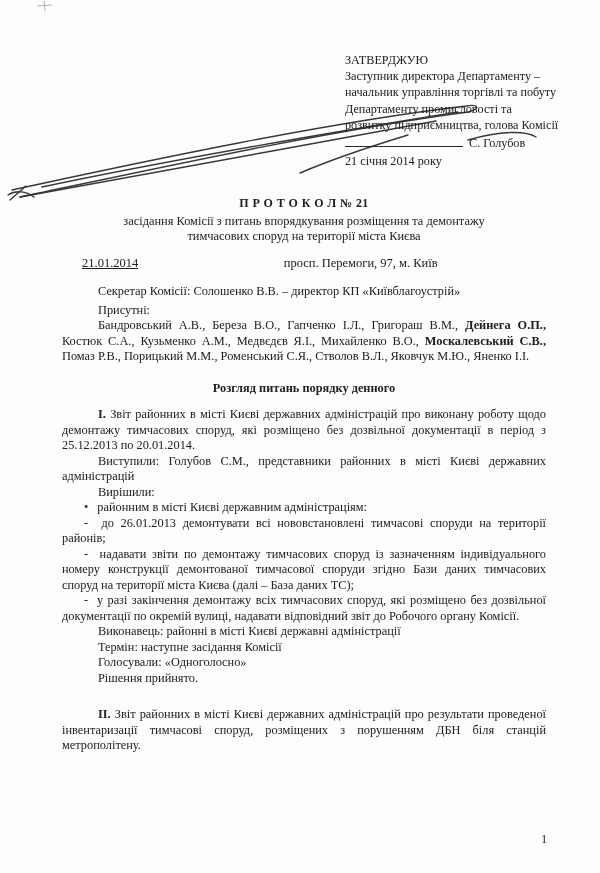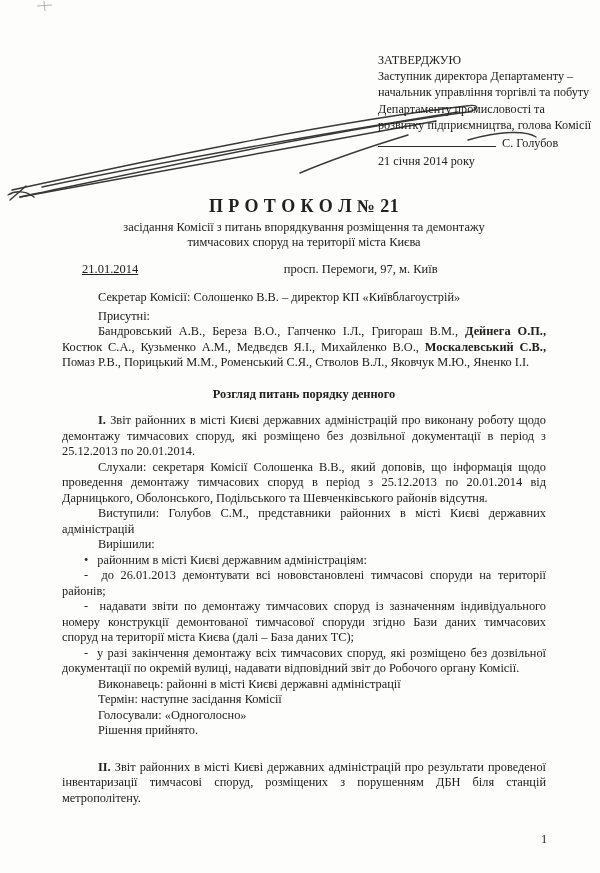--- a/index.html
+++ b/index.html
@@ -11,29 +11,29 @@
     margin: 0 auto;
     background: #fdfdfc;
     font-family: "Liberation Serif", "DejaVu Serif", serif;
     color: #212121;
     overflow: hidden;
   }
   .overlay { position: absolute; left: 0; top: 0; width: 600px; height: 873px; pointer-events: none; }
 
   .approval {
     position: absolute; left: 345px; top: 52px; width: 218px;
-    font-size: 12.2px; line-height: 16.2px; margin-left: 33px;
+    font-size: 12.2px; line-height: 16.2px;
   }
   .sig-row { margin-top: 2px; white-space: nowrap; }
   .sig-line { display: inline-block; width: 118px; height: 11px; border-bottom: 1.2px solid #2b2b2b; }
   .signer { padding-left: 6px; }
   .sig-date { margin-top: 2px; }
 
   .content { position: absolute; left: 62px; top: 196px; width: 484px; }
-  .title { text-align: center; font-weight: bold; font-size: 18px; letter-spacing: .4px; margin-bottom: 3px; }
+  .title { text-align: center; font-weight: bold; font-size: 12px; letter-spacing: .4px; margin-bottom: 3px; }
   .subtitle { text-align: center; font-size: 12.4px; line-height: 15.2px; }
 
   .meta { display: flex; margin-top: 12px; font-size: 12.5px; }
   .m-date { flex: 1; padding-left: 20px; text-decoration: underline; }
   .m-time { flex: 1; text-align: center; }
   .m-place { flex: 1.3; }
 
   .body { margin-top: 13px; font-size: 12.35px; line-height: 15.5px; text-align: justify; }
   .body p { margin: 0; text-indent: 36px; }
   .body p.gap { margin-top: 3px; }
@@ -74,21 +74,20 @@
     </div>
 
     <div class="body">
       <p>Секретар Комісії: Солошенко В.В. – директор КП «Київблагоустрій»</p>
       <p class="gap">Присутні:</p>
       <p><span>Бандровський А.В., Береза В.О., Гапченко І.Л., Григораш В.М., </span><b>Дейнега О.П.,</b><span> Костюк С.А., Кузьменко А.М., Медвєдєв Я.І., Михайленко В.О., </span><b>Москалевський С.В.,</b><span> Помаз Р.В., Порицький М.М., Роменський С.Я., Стволов В.Л., Яковчук М.Ю., Яненко І.І.</span></p>
 
       <p class="heading">Розгляд питань порядку денного</p>
 
       <p><b>І.</b><span> Звіт районних в місті Києві державних адміністрацій про виконану роботу щодо демонтажу тимчасових споруд, які розміщено без дозвільної документації в період з 25.12.2013 по 20.01.2014.</span></p>
-      <p>Слухали: секретаря Комісії Солошенка В.В., який доповів, що інформація щодо проведення демонтажу тимчасових споруд в період з 25.12.2013 по 20.01.2014 від Дарницького, Оболонського, Подільського та Шевченківського районів відсутня.</p>
       <p>Виступили: Голубов С.М., представники районних в місті Києві державних адміністрацій</p>
       <p>Вирішили:</p>
       <p class="bullet-item"><span class="bullet">•</span><span>районним в місті Києві державним адміністраціям:</span></p>
       <p class="dash-item">-&nbsp;&nbsp;до 26.01.2013 демонтувати всі нововстановлені тимчасові споруди на території районів;</p>
       <p class="dash-item">-&nbsp;&nbsp;надавати звіти по демонтажу тимчасових споруд із зазначенням індивідуального номеру конструкції демонтованої тимчасової споруди згідно Бази даних тимчасових споруд на території міста Києва (далі – База даних ТС);</p>
       <p class="dash-item">-&nbsp;&nbsp;у разі закінчення демонтажу всіх тимчасових споруд, які розміщено без дозвільної документації по окремій вулиці, надавати відповідний звіт до Робочого органу Комісії.</p>
       <p>Виконавець: районні в місті Києві державні адміністрації</p>
       <p>Термін: наступне засідання Комісії</p>
       <p>Голосували: «Одноголосно»</p>
       <p>Рішення прийнято.</p>

